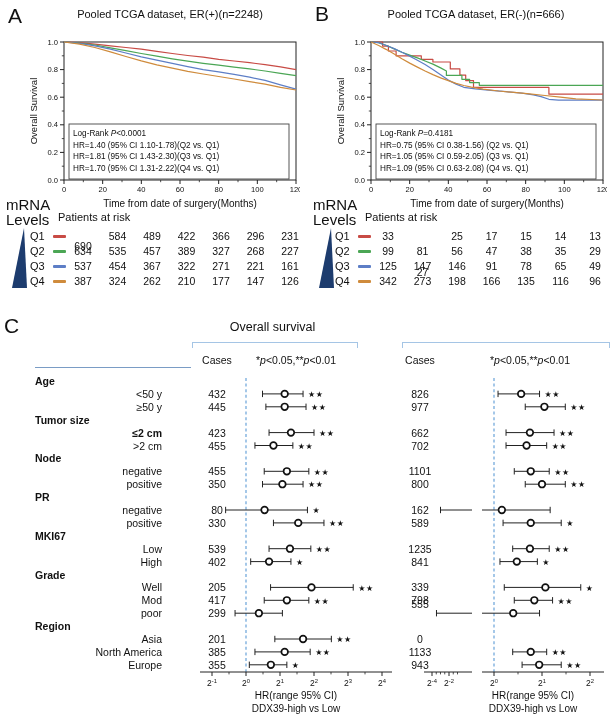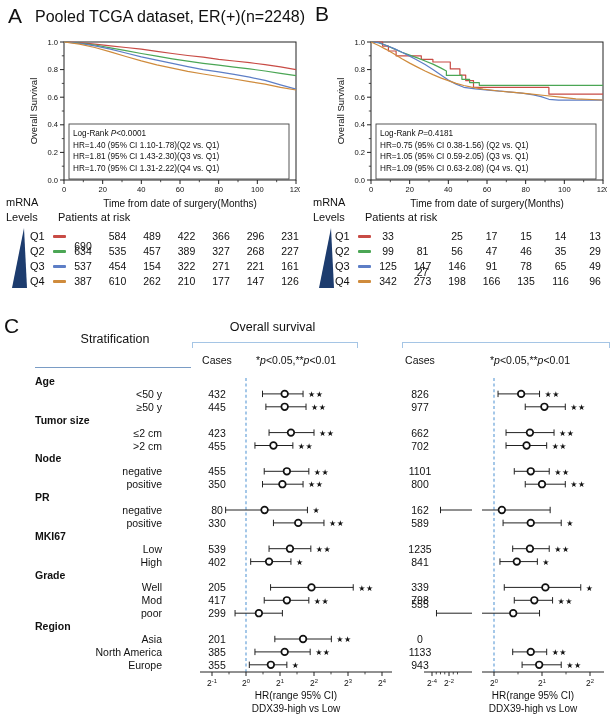--- a/index.html
+++ b/index.html
@@ -1,21 +1,21 @@
 <!DOCTYPE html>
 <html><head>
 <meta charset="utf-8">
 <style>
   html,body{margin:0;padding:0;background:#fff;}
   .fig{position:relative;width:611px;height:720px;background:#fff;overflow:hidden;
        font-family:"Liberation Sans","DejaVu Sans",sans-serif;color:#111;}
   .abs{position:absolute;}
   .letter{font-size:21px;font-weight:400;color:#111;}
-  .km-title{font-size:16px;text-align:center;white-space:nowrap;}
-  .risk-side{font-size:11px;}
+  .km-title{font-size:11px;text-align:center;white-space:nowrap;}
+  .risk-side{font-size:15px;}
   .risk-head{font-size:11px;}
   .qlab{font-size:11px;}
   .qdash{height:2.6px;border-radius:1px;}
   .rc{font-size:10.5px;text-align:center;}
   .c-head{font-size:12.5px;text-align:center;white-space:nowrap;}
   .strat{font-size:12.5px;text-align:center;}
   .bracket{height:5px;border-top:1.4px solid #a5c5e5;border-left:1.4px solid #a5c5e5;border-right:1.4px solid #a5c5e5;}
   .underline{border-top:1.6px solid #7a9cc5;height:0;}
   .cases-h{font-size:10.5px;text-align:center;}
   .sig-note{font-size:10.5px;text-align:center;white-space:nowrap;}
@@ -105,39 +105,40 @@
         <div class="abs rc" style="left:100.5px;top:245px;width:34px;">535</div>
         <div class="abs rc" style="left:135.0px;top:245px;width:34px;">457</div>
         <div class="abs rc" style="left:169.5px;top:245px;width:34px;">389</div>
         <div class="abs rc" style="left:204.0px;top:245px;width:34px;">327</div>
         <div class="abs rc" style="left:238.5px;top:245px;width:34px;">268</div>
         <div class="abs rc" style="left:273.0px;top:245px;width:34px;">227</div>
         <div class="abs qlab" style="left:30px;top:260px;width:22px;">Q3</div>
         <div class="abs qdash" style="left:53px;top:265px;width:13px;background:#5d7ec6;"></div>
         <div class="abs rc" style="left:66.0px;top:260px;width:34px;">537</div>
         <div class="abs rc" style="left:100.5px;top:260px;width:34px;">454</div>
-        <div class="abs rc" style="left:135.0px;top:260px;width:34px;">154</div>
+        <div class="abs rc" style="left:135.0px;top:260px;width:34px;">367</div>
         <div class="abs rc" style="left:169.5px;top:260px;width:34px;">322</div>
         <div class="abs rc" style="left:204.0px;top:260px;width:34px;">271</div>
         <div class="abs rc" style="left:238.5px;top:260px;width:34px;">221</div>
         <div class="abs rc" style="left:273.0px;top:260px;width:34px;">161</div>
         <div class="abs qlab" style="left:30px;top:275px;width:22px;">Q4</div>
         <div class="abs qdash" style="left:53px;top:280px;width:13px;background:#cf8b3c;"></div>
         <div class="abs rc" style="left:66.0px;top:275px;width:34px;">387</div>
-        <div class="abs rc" style="left:100.5px;top:275px;width:34px;">610</div>
+        <div class="abs rc" style="left:100.5px;top:275px;width:34px;">324</div>
         <div class="abs rc" style="left:135.0px;top:275px;width:34px;">262</div>
         <div class="abs rc" style="left:169.5px;top:275px;width:34px;">210</div>
         <div class="abs rc" style="left:204.0px;top:275px;width:34px;">177</div>
         <div class="abs rc" style="left:238.5px;top:275px;width:34px;">147</div>
         <div class="abs rc" style="left:273.0px;top:275px;width:34px;">126</div>
       </div>
   </div>
 
   <div class="abs" id="panelB" style="left:305px;top:0;width:306px;height:310px;">
     <div class="abs letter" style="left:10px;top:2px;">B</div>
+    <div class="abs km-title" style="left:36px;top:8px;width:270px;">Pooled TCGA dataset, ER(-)(n=666)</div>
     <svg class="abs" id="km-b" style="left:30px;top:26px;" width="272" height="188">
         <rect x="36" y="16" width="232" height="138" fill="none" stroke="#222" stroke-width="1"></rect>
         <line x1="32" y1="16" x2="36" y2="16" stroke="#222" stroke-width="1"></line>
         <text x="30" y="18.6" text-anchor="end" font-size="7.6">1.0</text>
         <line x1="32" y1="43.599999999999994" x2="36" y2="43.599999999999994" stroke="#222" stroke-width="1"></line>
         <text x="30" y="46.199999999999996" text-anchor="end" font-size="7.6">0.8</text>
         <line x1="32" y1="71.2" x2="36" y2="71.2" stroke="#222" stroke-width="1"></line>
         <text x="30" y="73.8" text-anchor="end" font-size="7.6">0.6</text>
         <line x1="32" y1="98.8" x2="36" y2="98.8" stroke="#222" stroke-width="1"></line>
         <text x="30" y="101.39999999999999" text-anchor="end" font-size="7.6">0.4</text>
@@ -197,21 +198,21 @@
         <div class="abs rc" style="left:169.5px;top:230px;width:34px;">17</div>
         <div class="abs rc" style="left:204.0px;top:230px;width:34px;">15</div>
         <div class="abs rc" style="left:238.5px;top:230px;width:34px;">14</div>
         <div class="abs rc" style="left:273.0px;top:230px;width:34px;">13</div>
         <div class="abs qlab" style="left:30px;top:245px;width:22px;">Q2</div>
         <div class="abs qdash" style="left:53px;top:250px;width:13px;background:#4ba655;"></div>
         <div class="abs rc" style="left:66.0px;top:245px;width:34px;">99</div>
         <div class="abs rc" style="left:100.5px;top:245px;width:34px;">81</div>
         <div class="abs rc" style="left:135.0px;top:245px;width:34px;">56</div>
         <div class="abs rc" style="left:169.5px;top:245px;width:34px;">47</div>
-        <div class="abs rc" style="left:204.0px;top:245px;width:34px;">46</div>
+        <div class="abs rc" style="left:204.0px;top:245px;width:34px;">38</div>
         <div class="abs rc" style="left:238.5px;top:245px;width:34px;">35</div>
         <div class="abs rc" style="left:273.0px;top:245px;width:34px;">29</div>
         <div class="abs qlab" style="left:30px;top:260px;width:22px;">Q3</div>
         <div class="abs qdash" style="left:53px;top:265px;width:13px;background:#5d7ec6;"></div>
         <div class="abs rc" style="left:66.0px;top:260px;width:34px;">125</div>
         <div class="abs rc" style="left:100.5px;top:260px;width:34px;">147</div>
         <div class="abs rc" style="left:135.0px;top:260px;width:34px;">146</div>
         <div class="abs rc" style="left:169.5px;top:260px;width:34px;">91</div>
         <div class="abs rc" style="left:204.0px;top:260px;width:34px;">78</div>
         <div class="abs rc" style="left:238.5px;top:260px;width:34px;">65</div>
@@ -229,39 +230,38 @@
   </div>
 
   <div class="abs" id="panelC" style="left:0;top:310px;width:611px;height:410px;">
     <div class="abs letter" style="left:4px;top:4px;">C</div>
 
     <div class="abs c-head" style="left:190px;top:10px;width:165px;">Overall survival</div>
 
     <div class="abs bracket" style="left:192px;top:32px;width:164px;"></div>
     <div class="abs bracket" style="left:402px;top:32px;width:206px;"></div>
 
-    <div class="abs strat" style="left:40px;top:22px;width:150px;">Stratification</div>
     <div class="abs underline" style="left:35px;top:57px;width:156px;"></div>
 
     <div class="abs cases-h" style="left:193px;top:44px;width:48px;">Cases</div>
     <div class="abs cases-h" style="left:396px;top:44px;width:48px;">Cases</div>
 
     <div class="abs sig-note" style="left:240px;top:44px;width:112px;">*<i>p</i>&lt;0.05,**<i>p</i>&lt;0.01</div>
     <div class="abs sig-note" style="left:470px;top:44px;width:120px;">*<i>p</i>&lt;0.05,**<i>p</i>&lt;0.01</div>
 
     <div class="abs" id="strat-rows" style="left:0;top:0;width:611px;height:410px;pointer-events:none;">
         <div class="abs grp" style="left:35px;top:65.0px;">Age</div>
         <div class="abs sub" style="left:40px;top:77.9px;width:122px;">&lt;50 y</div>
         <div class="abs cases-v" style="left:193px;top:77.9px;width:48px;">432</div>
         <div class="abs cases-v" style="left:396px;top:77.9px;width:48px;">826</div>
         <div class="abs sub" style="left:40px;top:90.8px;width:122px;">≥50 y</div>
         <div class="abs cases-v" style="left:193px;top:90.8px;width:48px;">445</div>
         <div class="abs cases-v" style="left:396px;top:90.8px;width:48px;">977</div>
         <div class="abs grp" style="left:35px;top:103.7px;">Tumor size</div>
-        <div class="abs sub" style="left:40px;top:116.6px;width:122px;">≤2 cm</div>
+        <div class="abs sub" style="left:40px;top:116.6px;width:122px;font-weight:bold;">≤2 cm</div>
         <div class="abs cases-v" style="left:193px;top:116.6px;width:48px;">423</div>
         <div class="abs cases-v" style="left:396px;top:116.6px;width:48px;">662</div>
         <div class="abs sub" style="left:40px;top:129.5px;width:122px;">&gt;2 cm</div>
         <div class="abs cases-v" style="left:193px;top:129.5px;width:48px;">455</div>
         <div class="abs cases-v" style="left:396px;top:129.5px;width:48px;">702</div>
         <div class="abs grp" style="left:35px;top:142.4px;">Node</div>
         <div class="abs sub" style="left:40px;top:155.3px;width:122px;">negative</div>
         <div class="abs cases-v" style="left:193px;top:155.3px;width:48px;">455</div>
         <div class="abs cases-v" style="left:396px;top:155.3px;width:48px;">1101</div>
         <div class="abs sub" style="left:40px;top:168.2px;width:122px;">positive</div>

